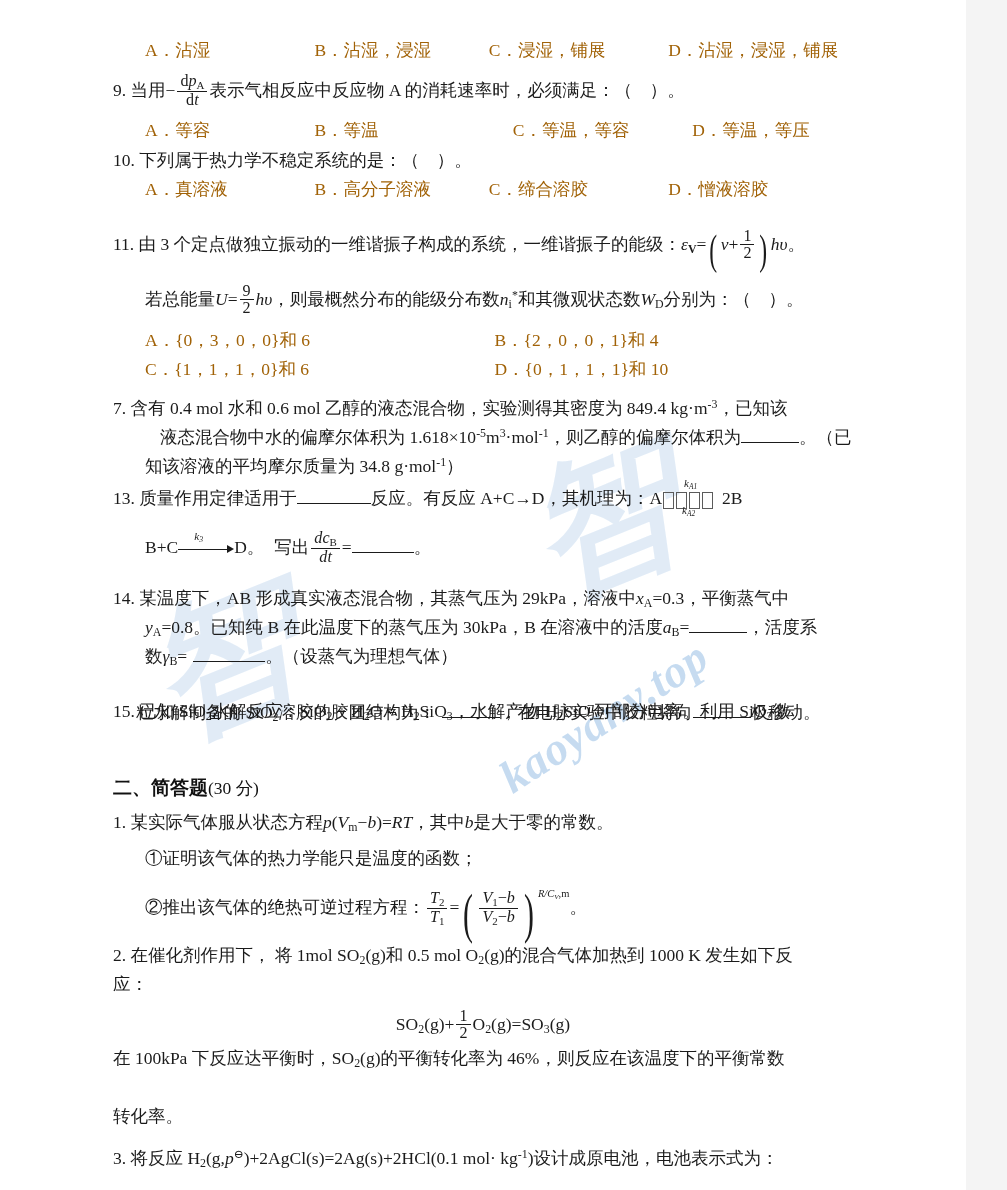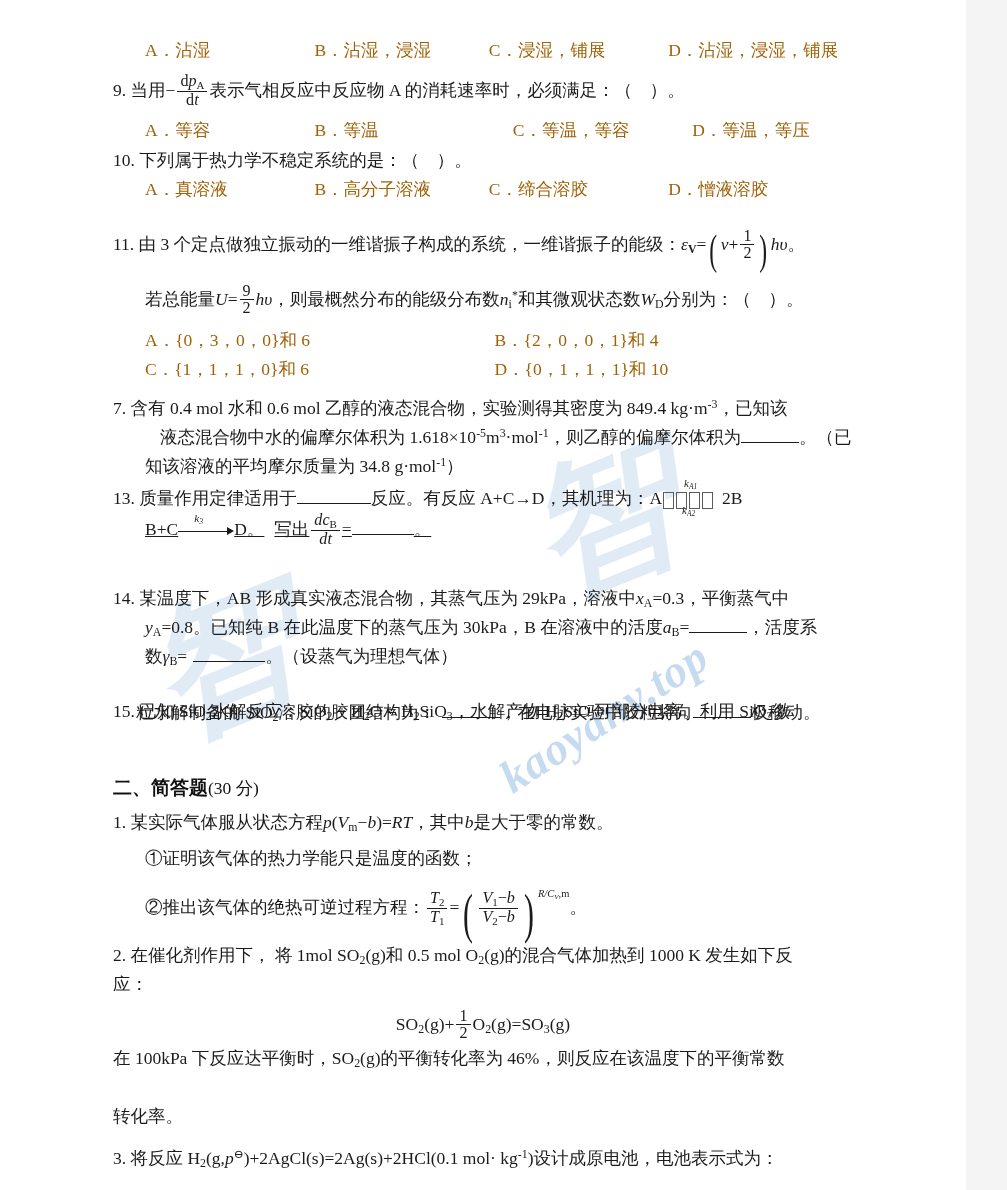--- a/index.html
+++ b/index.html
@@ -231,21 +231,21 @@
       <span>液态混合物中水的偏摩尔体积为 1.618×10</span><span class="sup">-5</span><span>m</span><span class="sup">3</span><span>·mol</span><span class="sup">-1</span><span>，则乙醇的偏摩尔体积为</span><span class="blank" style="width:58px;"></span><span>。（已</span>
     </div>
     <div class="line" style="left:145px; top:456px;">
       <span>知该溶液的平均摩尔质量为 34.8 g·mol</span><span class="sup">-1</span><span>）</span>
     </div>
 
     <div class="line" style="left:113px; top:488px;">
       <span>13.</span>
       <span>质量作用定律适用于</span><span class="blank" style="width:74px;"></span><span>反应。有反应  A+C→D，其机理为：</span><span>A</span><span class="arrow-rev"><span class="tofu"></span><span class="tofu"></span><span class="tofu"></span><span class="tofu"></span><span class="rate-k" style="left:22px; top:-14px;"><i class="m">k</i><span class="sub">A1</span></span><span class="rate-k" style="left:20px; top:13px;"><i class="m">k</i><span class="sub">A2</span></span></span><span style="margin-left:6px">2B</span>
     </div>
-    <div class="line" style="left:145px; top:512px;text-decoration:underline;">
+    <div class="line" style="left:145px; top:530px;">
       <span>B+C</span><span class="long-arrow"><span class="bar"></span><span class="head"></span><span class="klabel"><i class="m">k</i><span class="sub">3</span></span></span><span>D</span><span>。</span><span style="margin-left:10px">写出</span><span class="frac small"><span class="num"><i class="m">dc</i><span class="sub">B</span></span><span class="den"><i class="m">dt</i></span></span><span>=</span><span class="blank" style="width:62px;"></span><span>。</span>
     </div>
 
     <div class="line" style="left:113px; top:588px;text-align:center;">
       <span>14.</span>
       <span>某温度下，AB 形成真实液态混合物，其蒸气压为 29kPa，溶液中</span><i class="m">x</i><span class="sub">A</span><span>=0.3，平衡蒸气中</span>
     </div>
     <div class="line" style="left:145px; top:617px;">
       <i class="m">y</i><span class="sub">A</span><span>=0.8。已知纯 B 在此温度下的蒸气压为 30kPa，B 在溶液中的活度</span><i class="m">a</i><span class="sub">B</span><span>=</span><span class="blank" style="width:58px;"></span><span>，活度系</span>
     </div>

